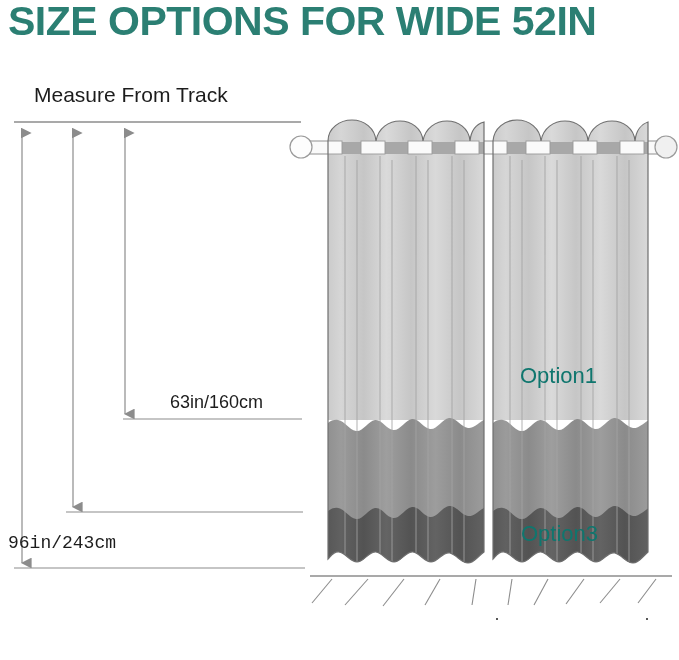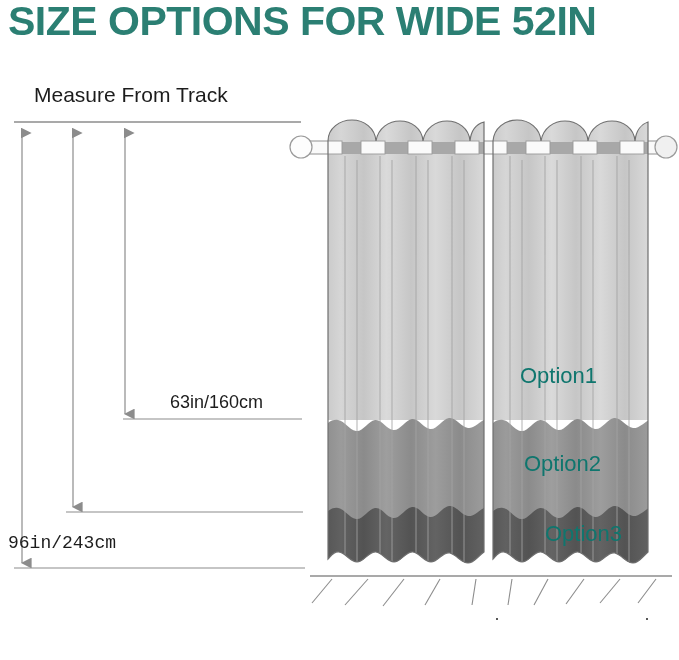--- a/index.html
+++ b/index.html
@@ -60,21 +60,21 @@
   .opt-label {
     position: absolute;
     font-size: 22px;
     color: #0f766e;
     font-weight: normal;
     white-space: nowrap;
     font-family: "Liberation Sans", sans-serif;
   }
   #opt1 { left: 520px; top: 363px; }
   #opt2 { left: 524px; top: 451px; }
-  #opt3 { left: 521px; top: 521px; padding-left: 24px; }
+  #opt3 { left: 521px; top: 521px; }
   svg.layer {
     position: absolute;
     left: 0;
     top: 0;
   }
 </style>
 </head>
 <body>
 
 <div id="page">
@@ -327,16 +327,15 @@
       <line x1="647" y1="618" x2="647" y2="634" stroke-width="1.4"></line>
       <line x1="501" y1="626" x2="643" y2="626" stroke-width="1.4" marker-start="url(#arrL)" marker-end="url(#arrR)"></line>
     </g>
   </svg>
 
   <div class="dim-label" id="lbl-63">63in/160cm</div>
   <div class="dim-label" id="lbl-96">96in/243cm</div>
 
 
   <div class="opt-label" id="opt1">Option1</div>
-  <div class="opt-label" id="opt2">Option2</div>
   <div class="opt-label" id="opt3">Option3</div>
 
 </div>
 
 </body></html>

